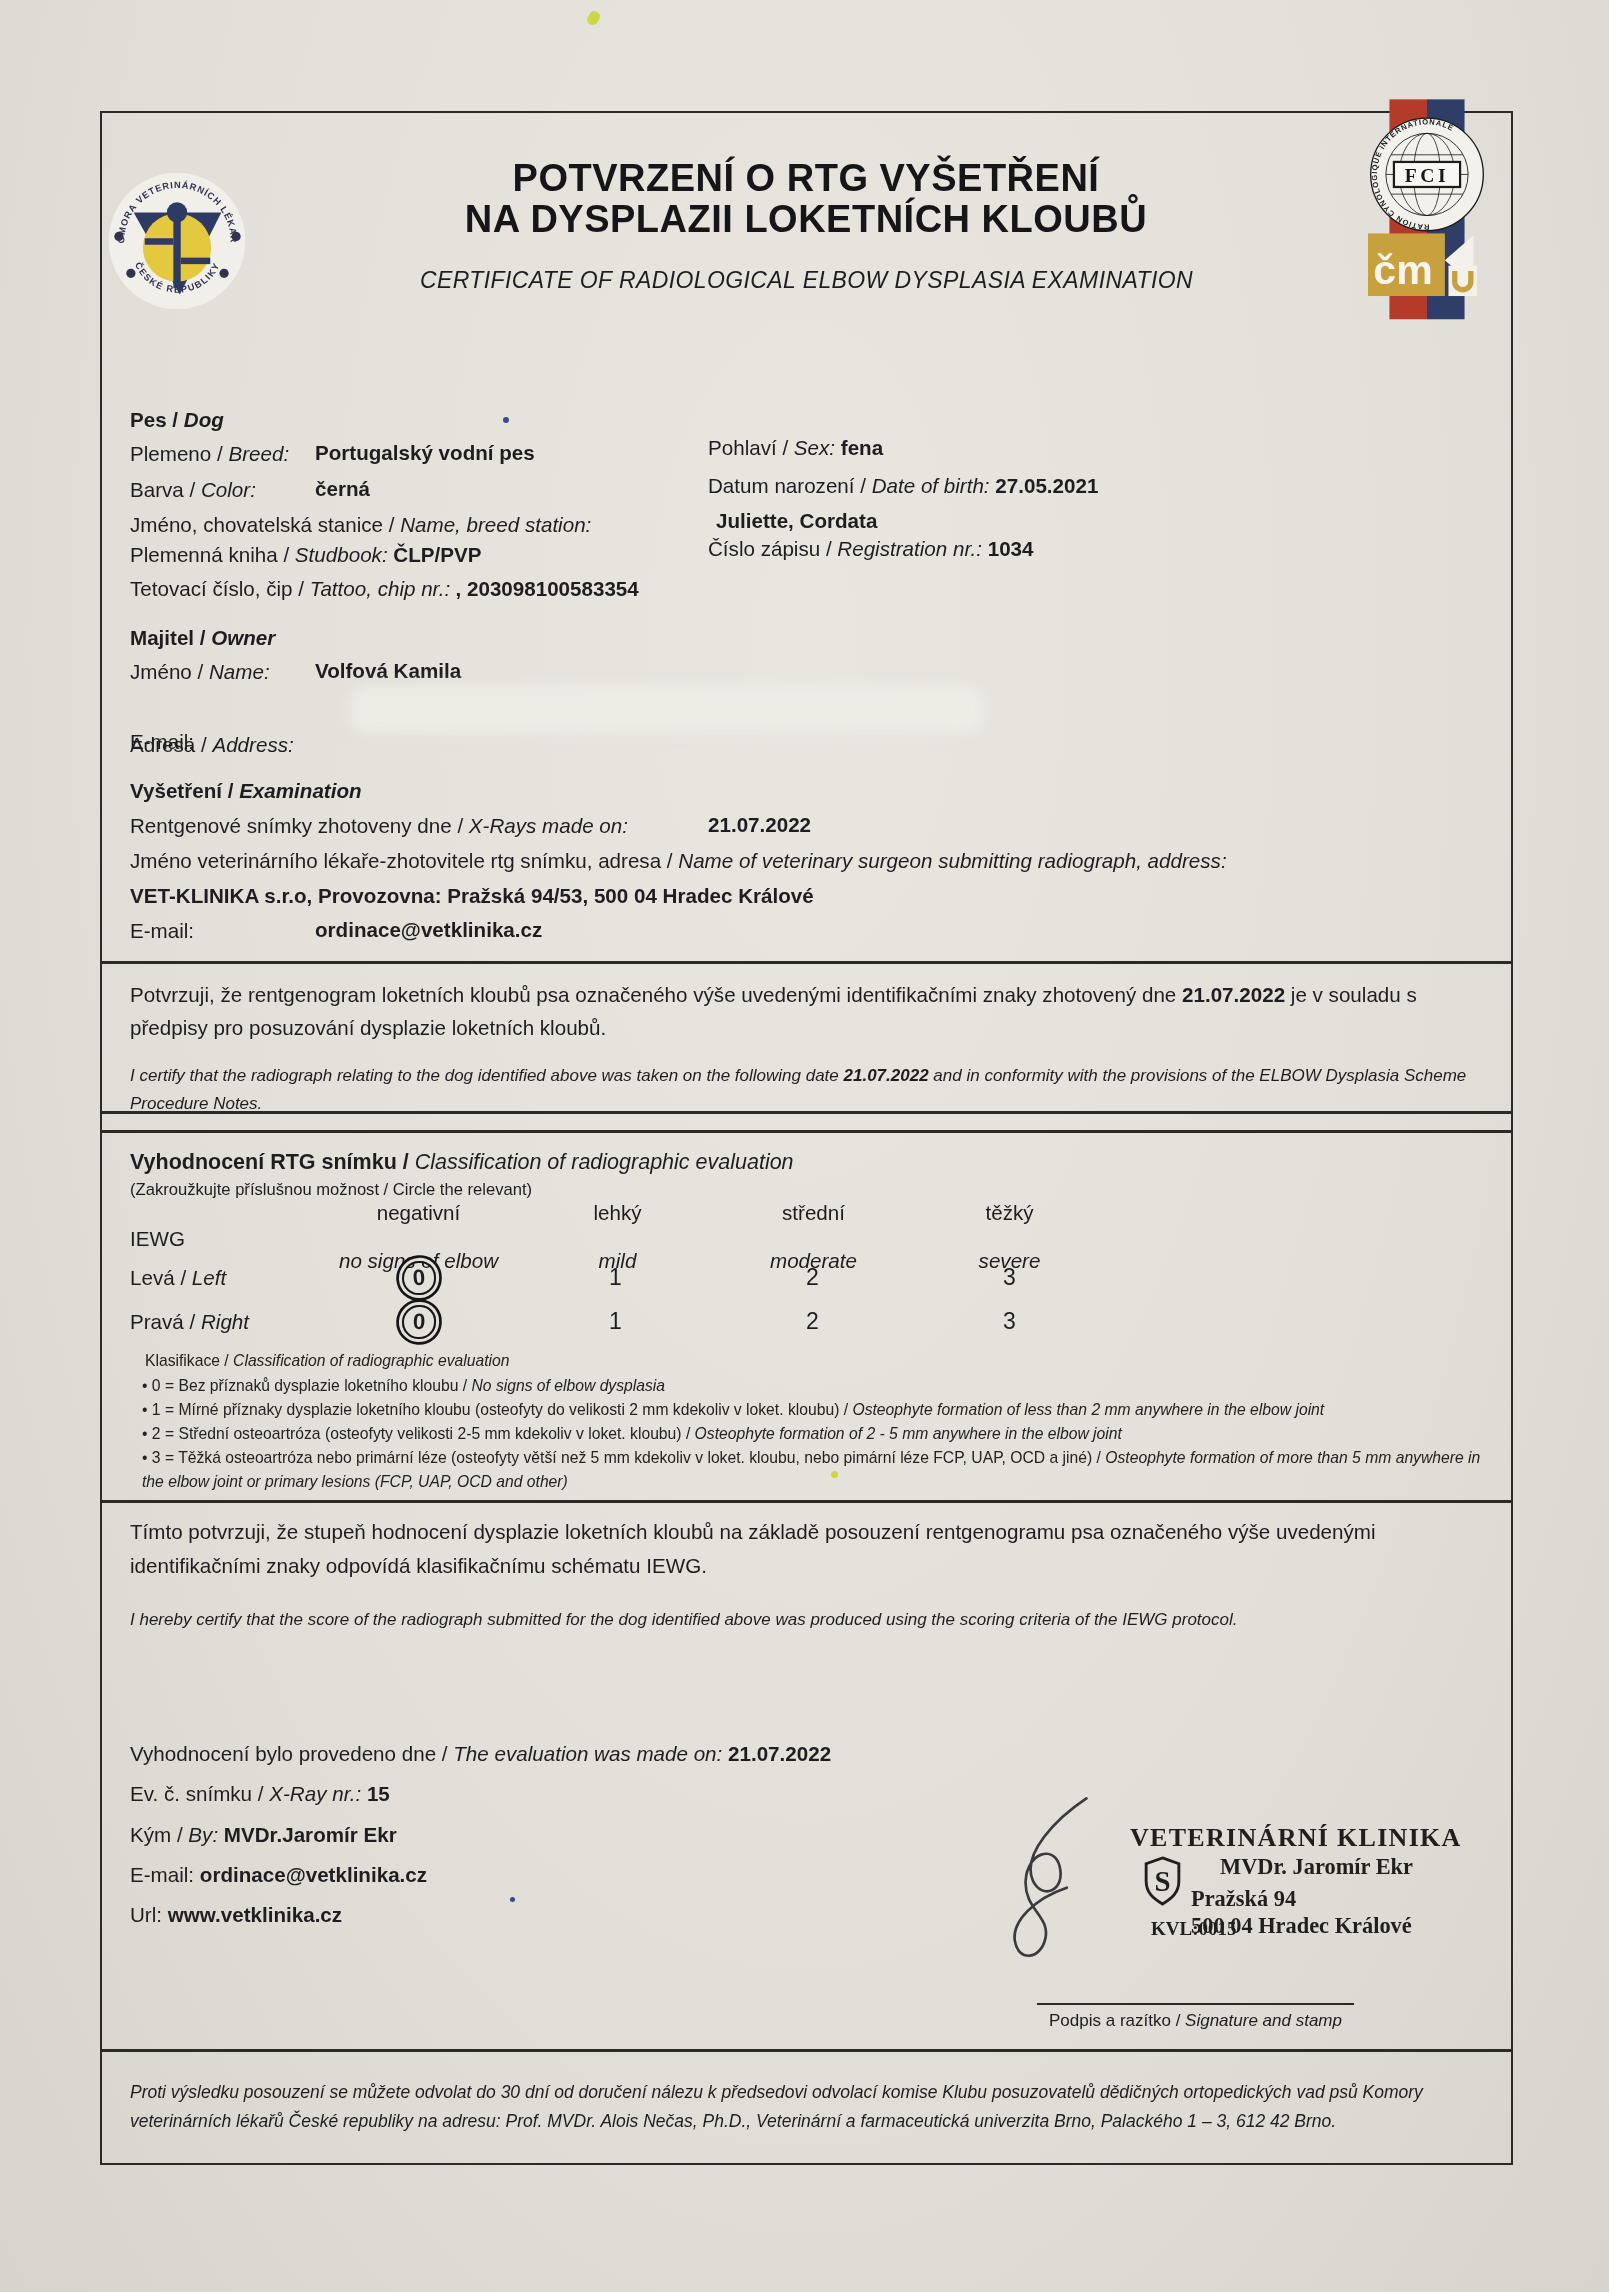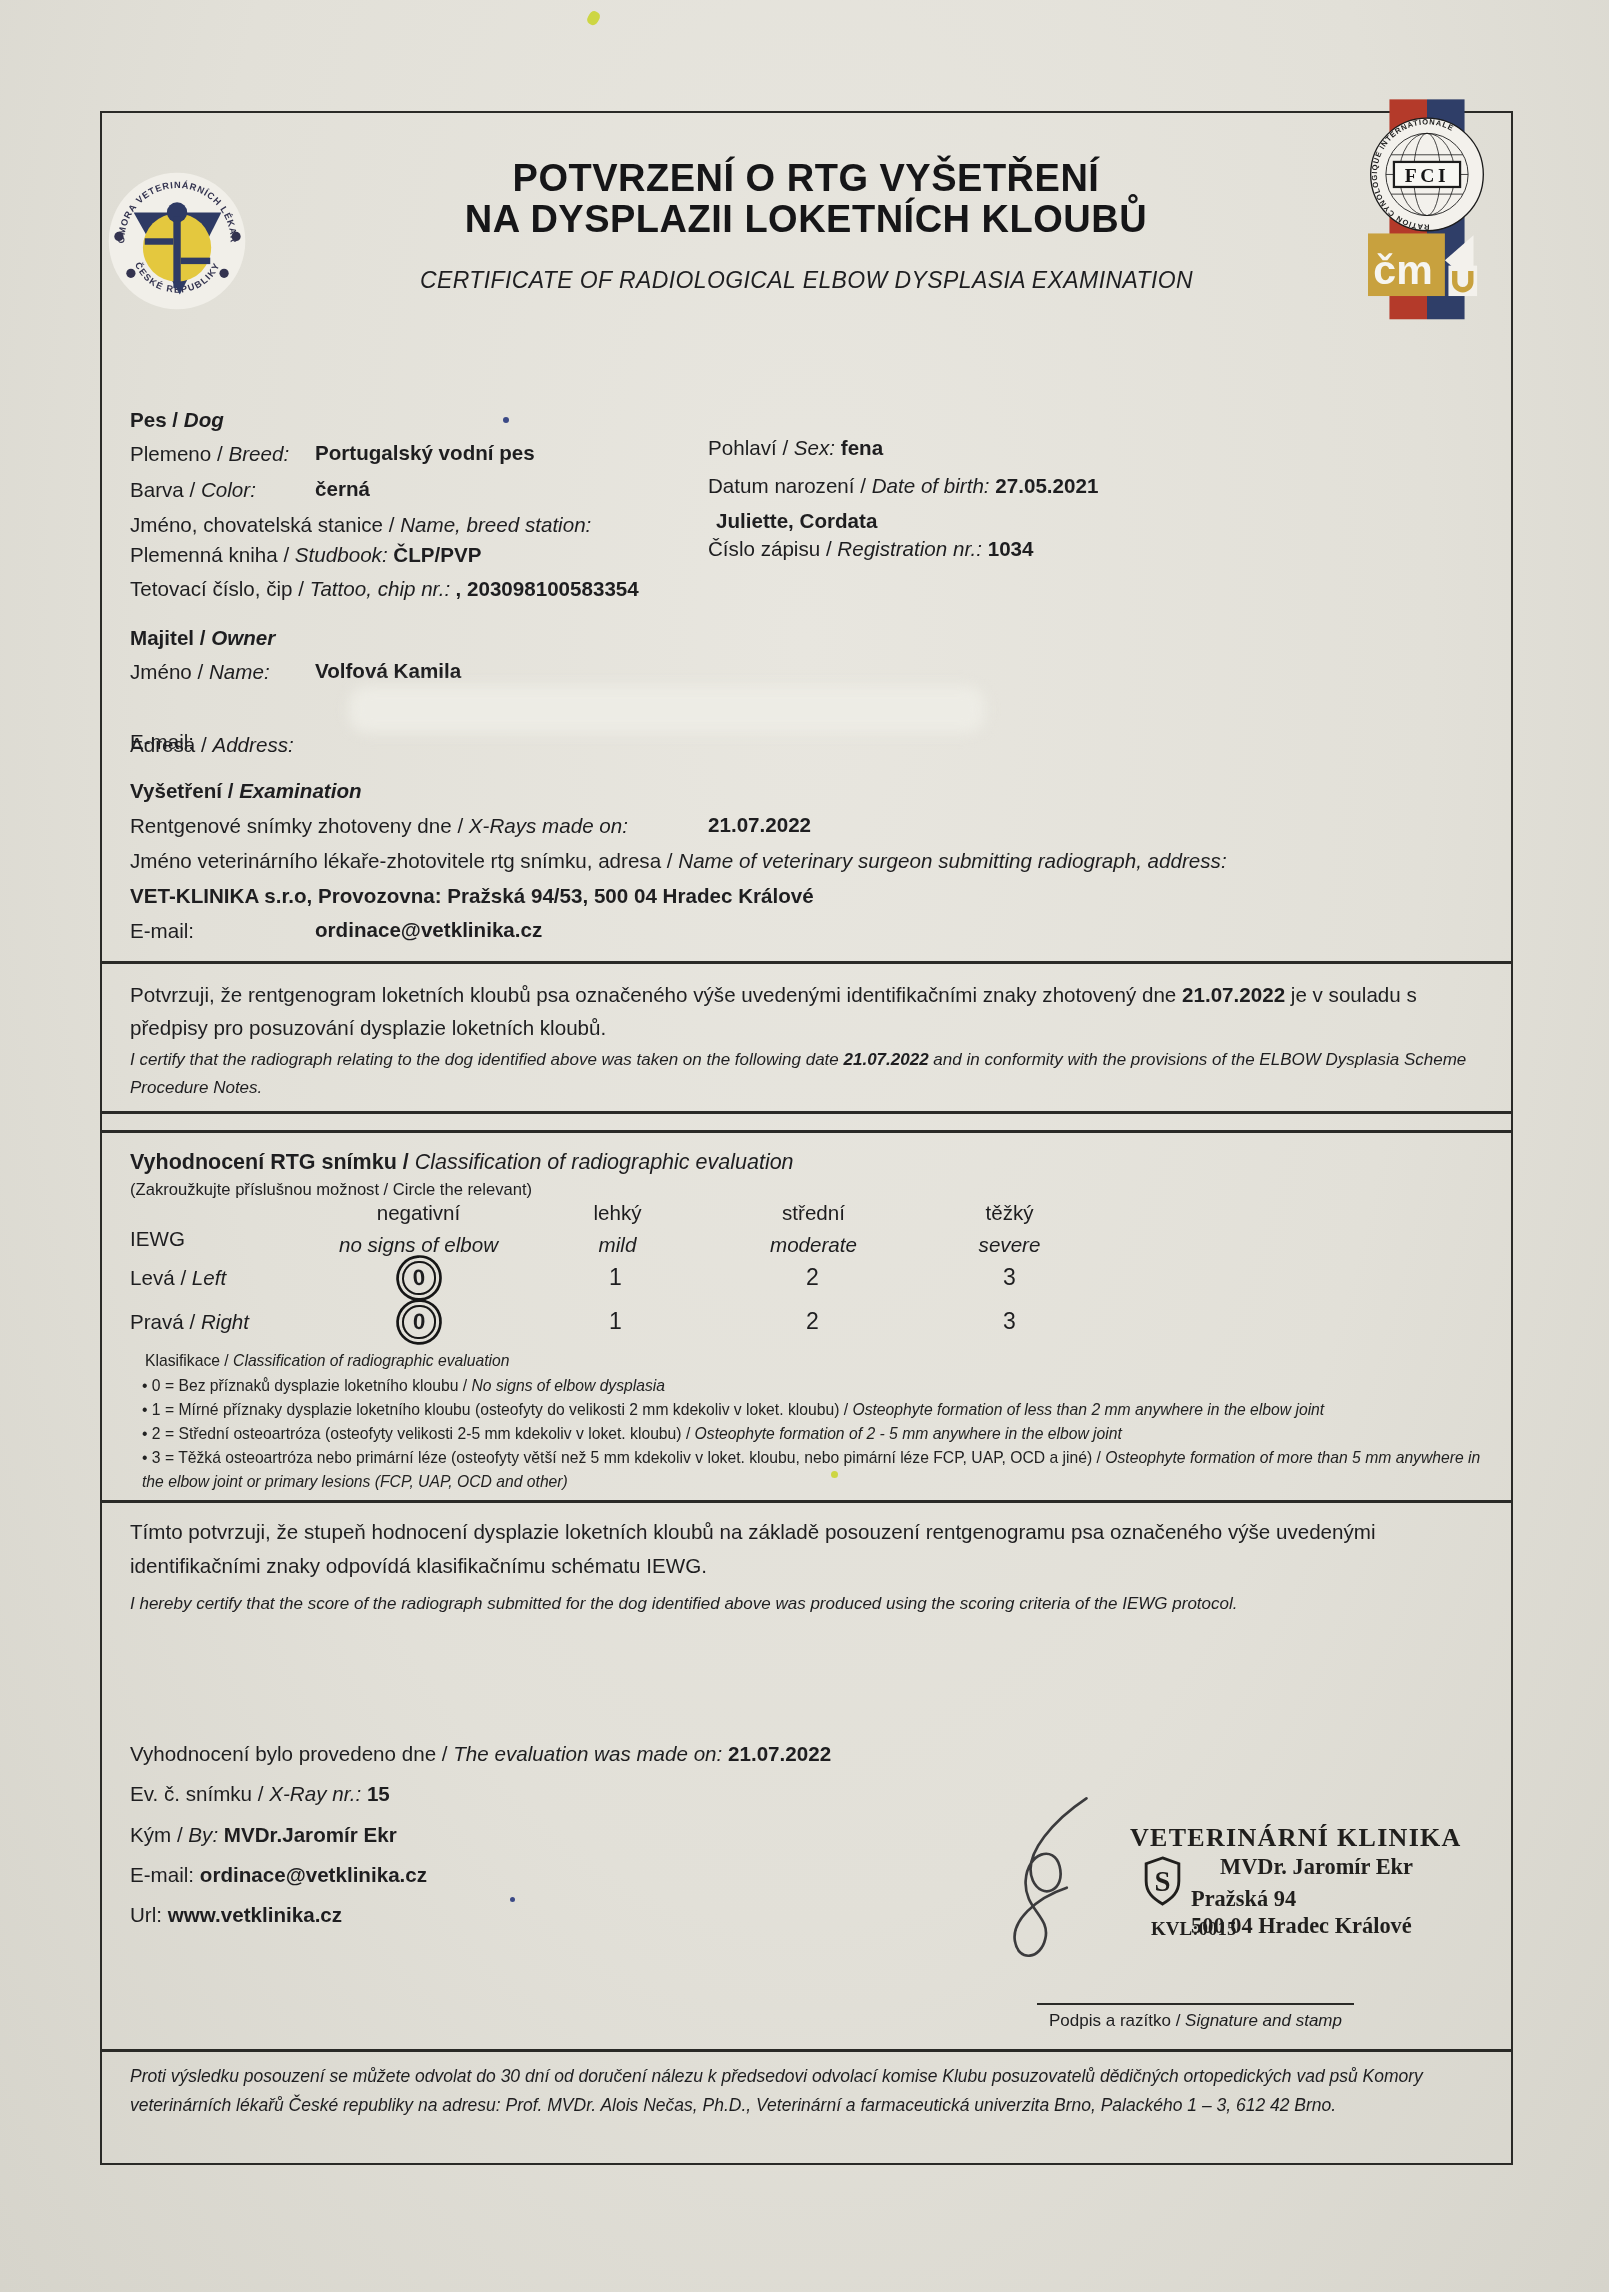--- a/index.html
+++ b/index.html
@@ -11,21 +11,21 @@
     position:relative;
     width:1609px;height:2293px;
     margin:0 auto;
     background:
       radial-gradient(ellipse at 50% 28%, #e8e6df 0%, #e2e0d8 55%, #d6d4cb 100%);
     color:#1d1d1f;
     overflow:hidden;
   }
   .abs{position:absolute;}
   .row{position:absolute;font-size:20.6px;white-space:nowrap;color:#1e1e20;}
-  .en{font-style:italic;}
+  .en{font-style:italic;margin-top:16px;}
   .val{font-weight:bold;}
   .sect{font-weight:bold;}
   .hline{position:absolute;left:100px;width:1413px;height:2.7px;background:#2a2a27;}
   .border-box{
     position:absolute;left:100px;top:111px;width:1413px;height:2054px;
     border:2.7px solid #2a2a27;box-sizing:border-box;pointer-events:none;
   }
   .title-block{position:absolute;left:358px;top:158px;width:896px;text-align:center;}
   .title-line{font-weight:bold;font-size:38px;line-height:41px;letter-spacing:0.5px;color:#161618;}
   .subtitle{position:absolute;left:296px;top:267px;width:1021px;text-align:center;

